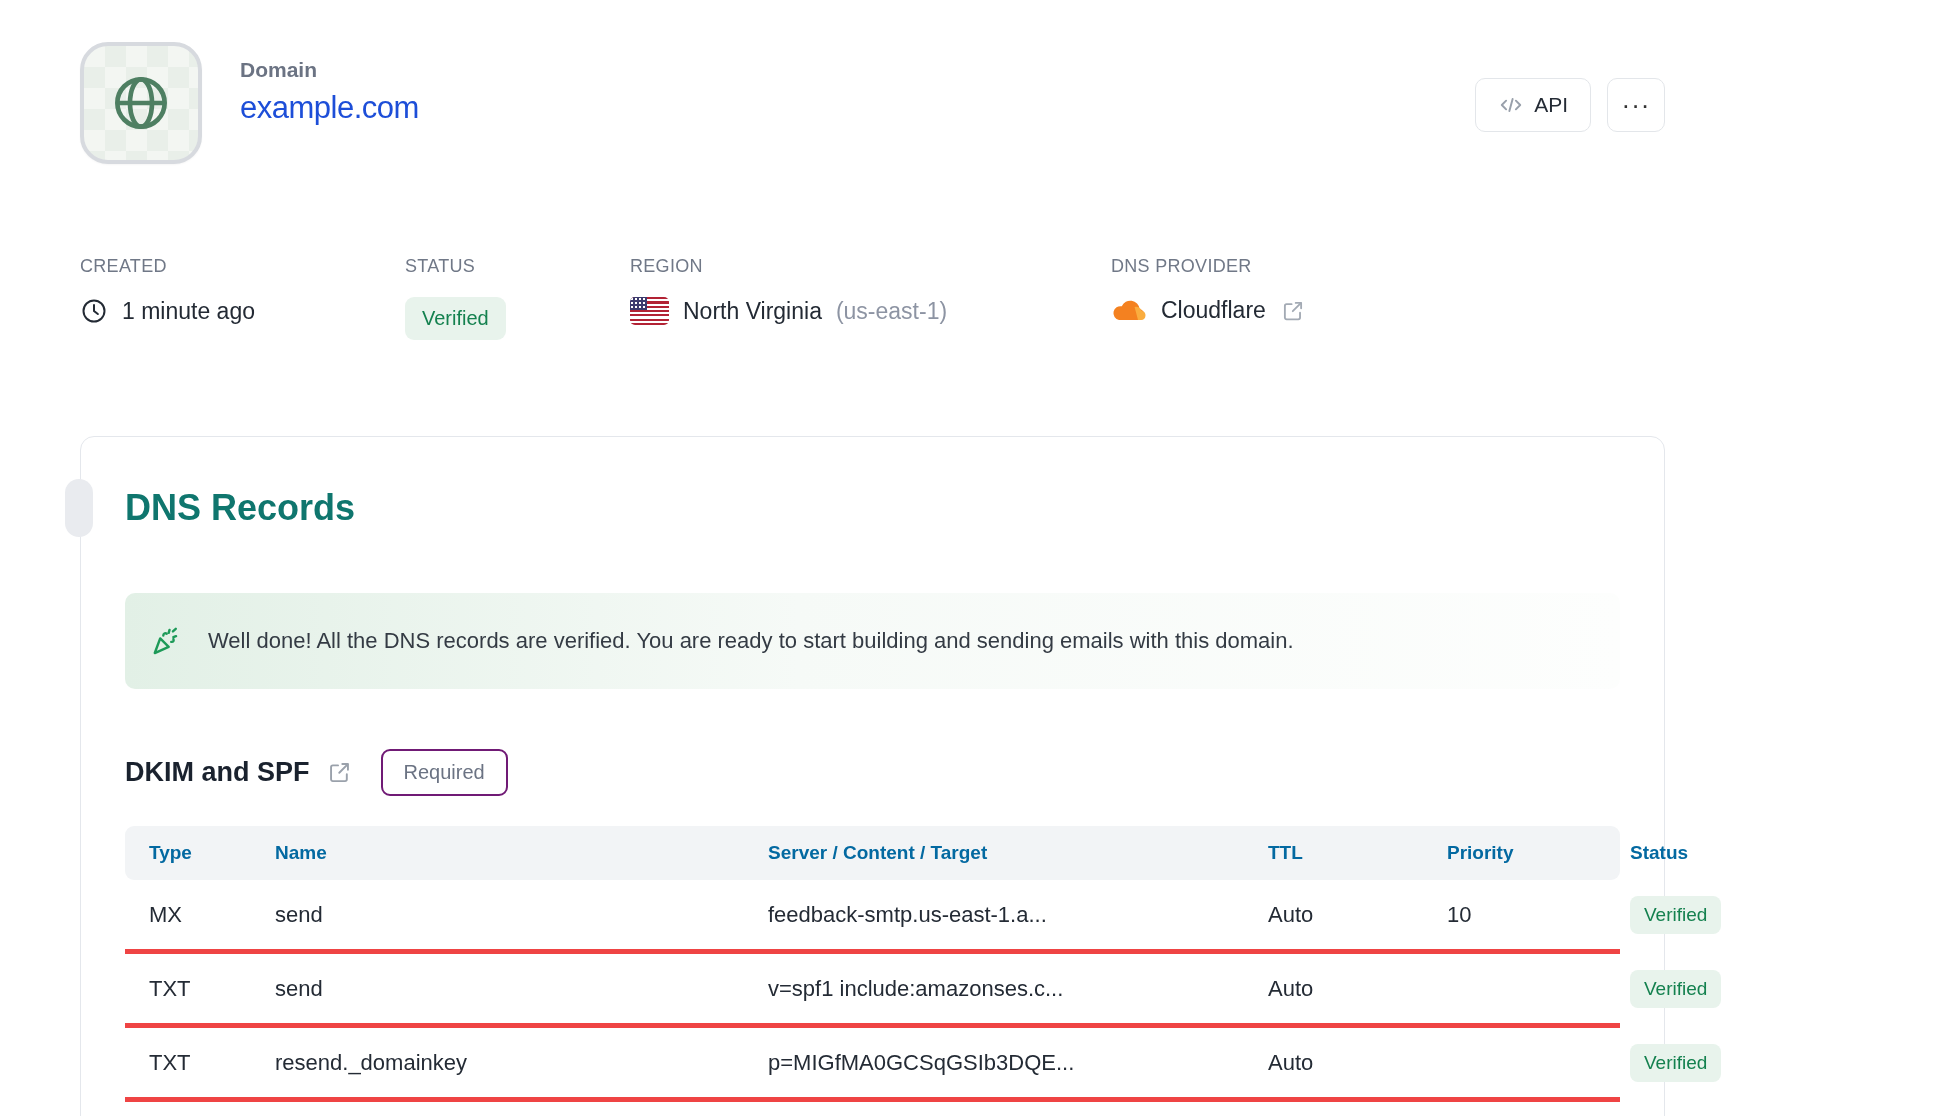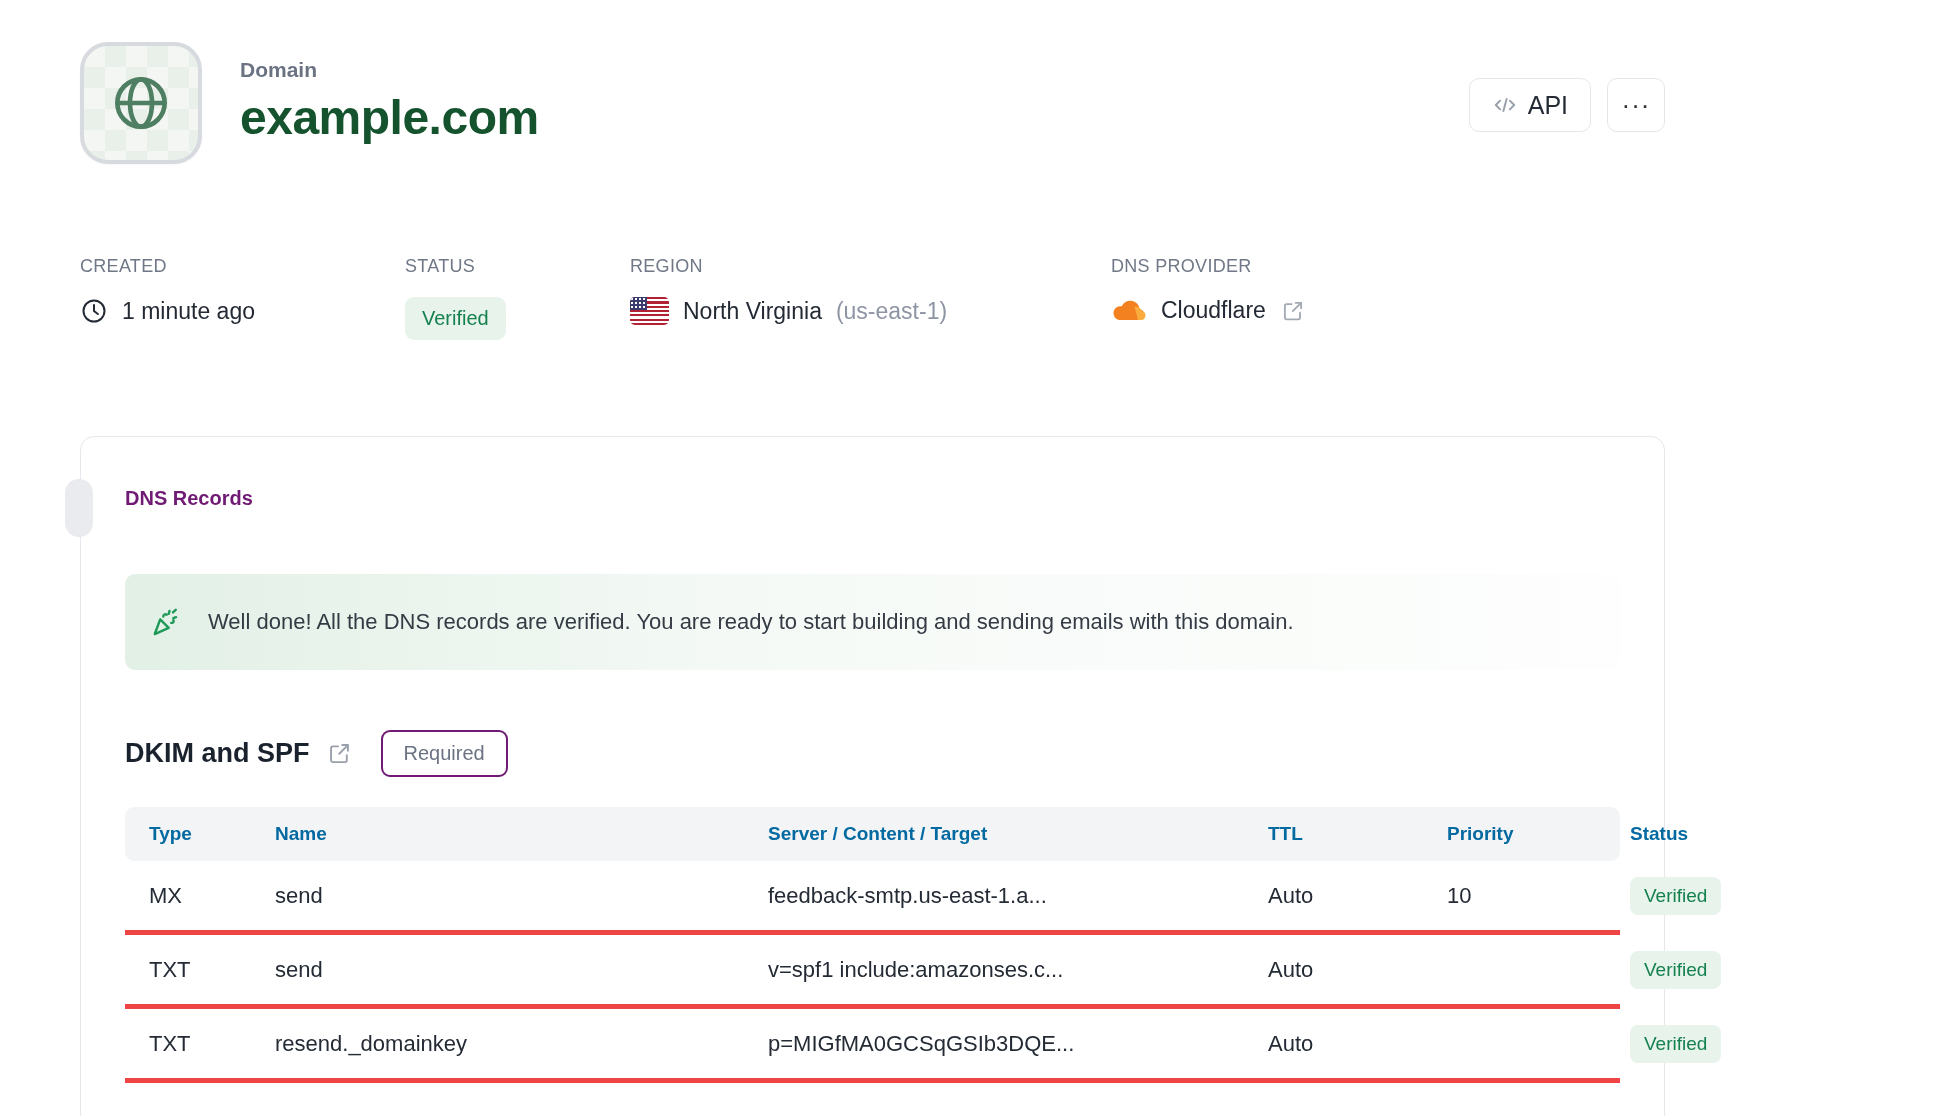--- a/index.html
+++ b/index.html
@@ -16,26 +16,26 @@
     background-color:#f3f6f2;
     background-image:
       linear-gradient(45deg,#e9efe9 25%,transparent 25%,transparent 75%,#e9efe9 75%),
       linear-gradient(45deg,#e9efe9 25%,transparent 25%,transparent 75%,#e9efe9 75%);
     background-size:42px 42px; background-position:0 0,21px 21px;
     display:flex; align-items:center; justify-content:center;
     box-shadow:0 1px 2px rgba(0,0,0,.04);
   }
   .title-block { margin-left:38px; margin-top:16px; }
   .kicker { font-size:21px; font-weight:700; color:#6b7383; }
-  .domain-title { font-size:48px; font-weight:700; color:#14532d; letter-spacing:-0.5px; margin-top:8px; }
+  .domain-title { font-size:31px; font-weight:400; color:#1d4ed8; letter-spacing:-0.5px; margin-top:8px; }
   .header-actions { margin-left:auto; margin-top:36px; display:flex; gap:16px; }
   .btn {
     display:flex; align-items:center; gap:10px; height:54px; padding:0 22px;
     background:#fff; border:1px solid #e3e6ea; border-radius:10px;
-    font-size:25px; color:#242b35; cursor:pointer;
+    font-size:21px; color:#242b35; cursor:pointer;
   }
   .btn-icon-only { width:58px; justify-content:center; padding:0; font-size:26px; letter-spacing:1px; color:#333; }
 
   
   .meta-row { display:flex; margin-top:92px; }
   .meta-col-created { width:325px; }
   .meta-col-status  { width:225px; }
   .meta-col-region  { width:481px; }
   .meta-label { font-size:18px; font-weight:500; color:#707887; letter-spacing:0.3px; }
   .meta-value { margin-top:20px; display:flex; align-items:center; gap:14px; font-size:23px; color:#232a34; }
@@ -52,21 +52,21 @@
   
   .card {
     position:relative; margin-top:96px; min-height:694px;
     border:1px solid #e4e7ec; border-radius:14px; background:#fff;
     padding:50px 44px 0 44px;
   }
   .card-side-tab {
     position:absolute; left:-16px; top:42px; width:28px; height:58px;
     background:#e9ebef; border-radius:14px;
   }
-  .card-title { font-size:20px; font-weight:700; color:#701a75; }
+  .card-title { font-size:36px; font-weight:700; color:#0f766e; }
 
   .banner {
     margin-top:64px; height:96px; border-radius:10px;
     background:linear-gradient(to right,#e2f0e6 0%,#f6faf7 45%,#fdfefd 100%);
     display:flex; align-items:center; padding:0 23px; gap:26px;
   }
   .banner-text { font-size:22px; color:#343b44; }
 
   .section-head { margin-top:60px; display:flex; align-items:center; }
   .section-title { font-size:27px; font-weight:700; color:#1a222e; }

